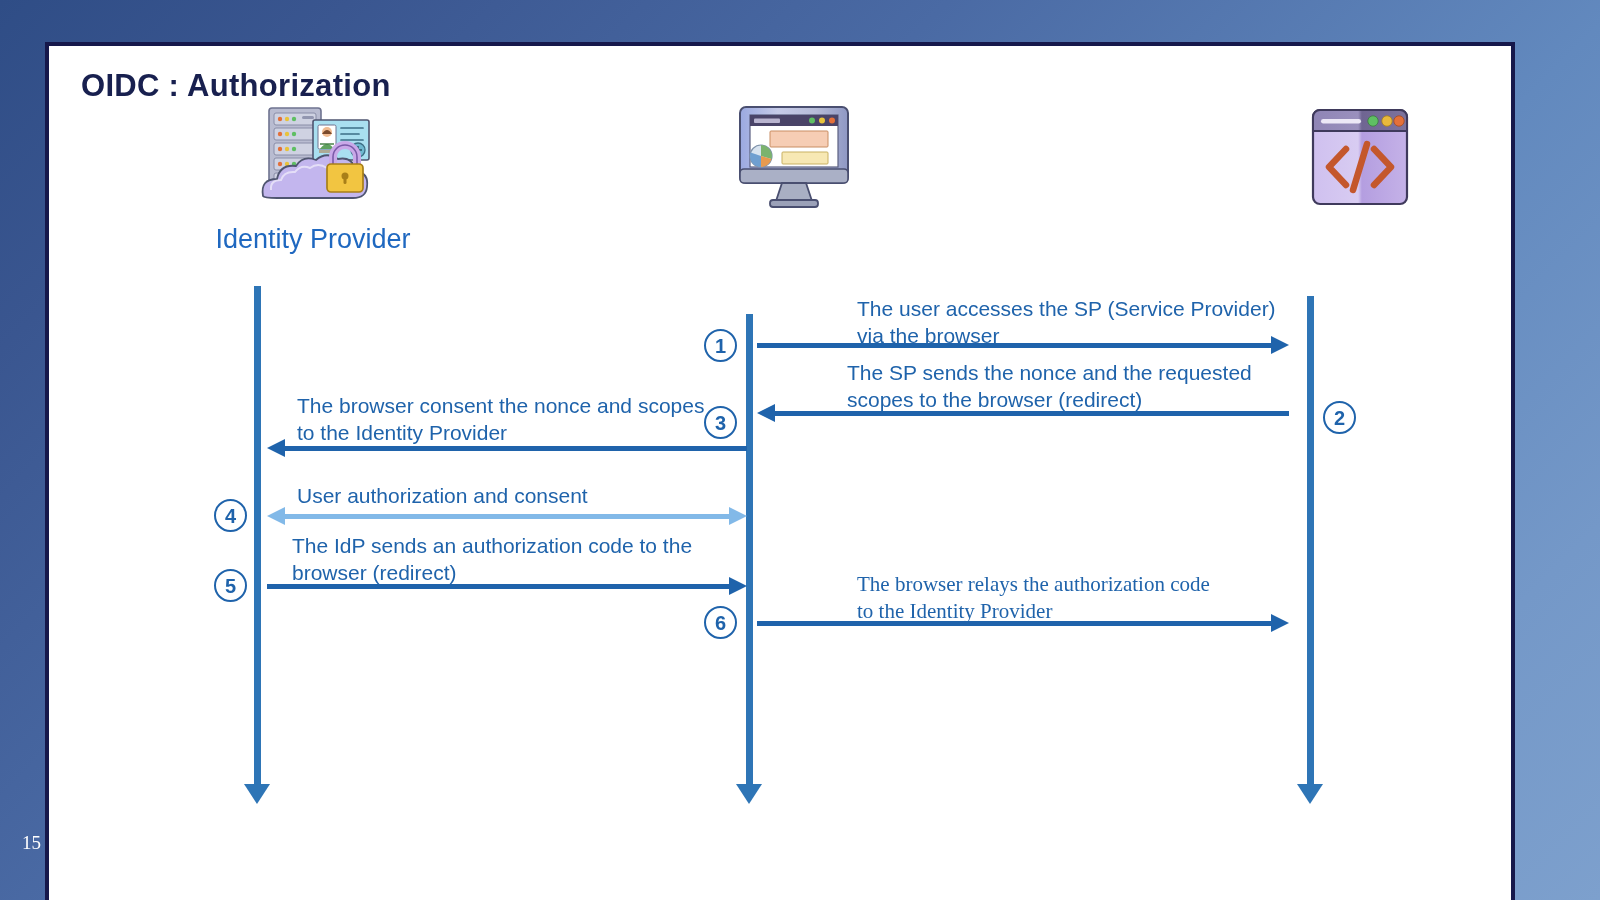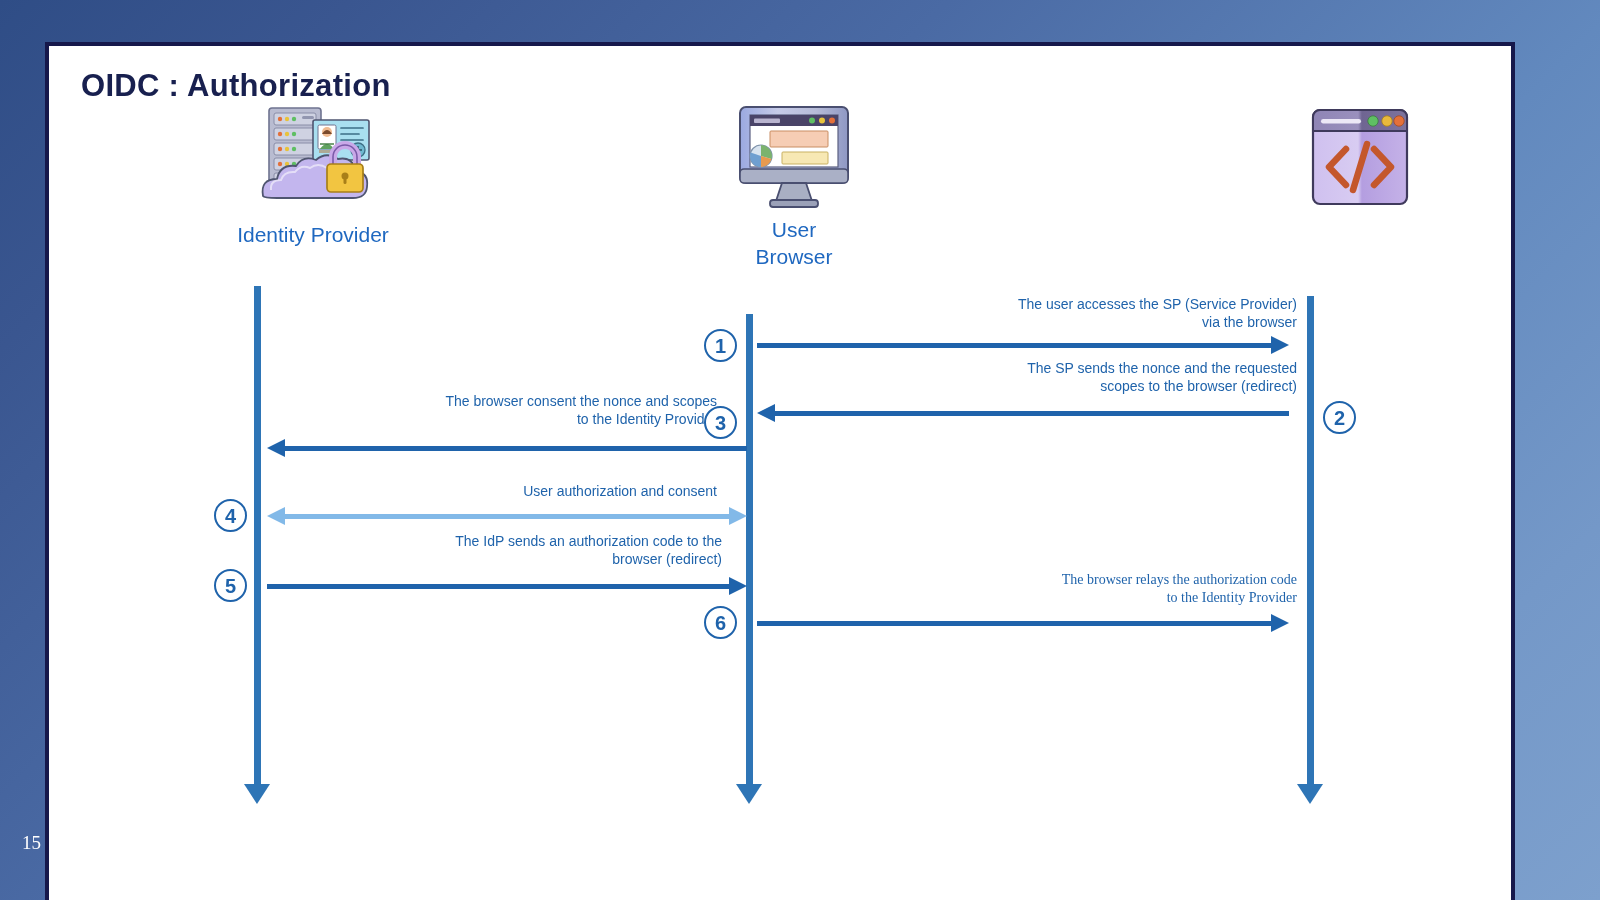--- a/index.html
+++ b/index.html
@@ -66,21 +66,21 @@
   .actor {
     position: absolute;
     text-align: center;
   }
   .actor-icon {
     position: relative;
     margin: 0 auto;
   }
   .actor-label {
     margin-top: 6px;
-    font-size: 21px;
+    font-size: 27px;
     color: #1f68c0;
     line-height: 1.28;
     white-space: pre-line;
     font-family: "Liberation Sans", sans-serif;
   }
 
   
   .lifeline {
     position: absolute;
     width: 7px;
@@ -129,22 +129,22 @@
   }
   .arrowhead.right.light {
     border-left-color: #82b9e8;
   }
   .arrowhead.left.light {
     border-right-color: #82b9e8;
   }
 
   .msg-label {
     position: absolute;
-    text-align: right;
-    font-size: 14px;
+    text-align: left;
+    font-size: 21px;
     line-height: 1.30;
     color: #1f63ab;
     white-space: pre-line;
     font-family: "Liberation Sans", sans-serif;
   }
 
   
   .step-badge {
     position: absolute;
     width: 33px;
@@ -259,22 +259,20 @@
           <path d="M27 55 L27 44 A11 11 0 0 1 37.5 58 Z" fill="#7bb36e"></path>
           <path d="M27 55 L37.5 58 A11 11 0 0 1 27 66 Z" fill="#e89a4f"></path>
           <path d="M27 55 L27 66 A11 11 0 0 1 16.6 51.5 Z" fill="#6f9fd0"></path>
 
           <rect x="6" y="68" width="108" height="14" rx="4" fill="#aab0c6" stroke="#4a4f70" stroke-width="1.6"></rect>
 
           <path d="M48 82 L72 82 L78 100 L42 100 Z" fill="#a9afc3" stroke="#4a4f70" stroke-width="1.8"></path>
           <rect x="36" y="99" width="48" height="7" rx="3" fill="#9ba1b8" stroke="#4a4f70" stroke-width="1.8"></rect>
         </svg>
       </div>
-      <div class="actor-label">User
-Browser</div>
     </div>
 
     <div class="actor" style="left:1180px; top:58px; width:262px;">
       <div class="actor-icon sp-art">
         <svg width="110" height="112" viewBox="0 0 110 112" xmlns="http://www.w3.org/2000/svg">
           <defs>
             <linearGradient id="spBody" x1="0" y1="0" x2="1" y2="0">
               <stop offset="0%" stop-color="#cfc0ef"></stop>
               <stop offset="48%" stop-color="#d8ccf2"></stop>
               <stop offset="52%" stop-color="#b49ee0"></stop>

